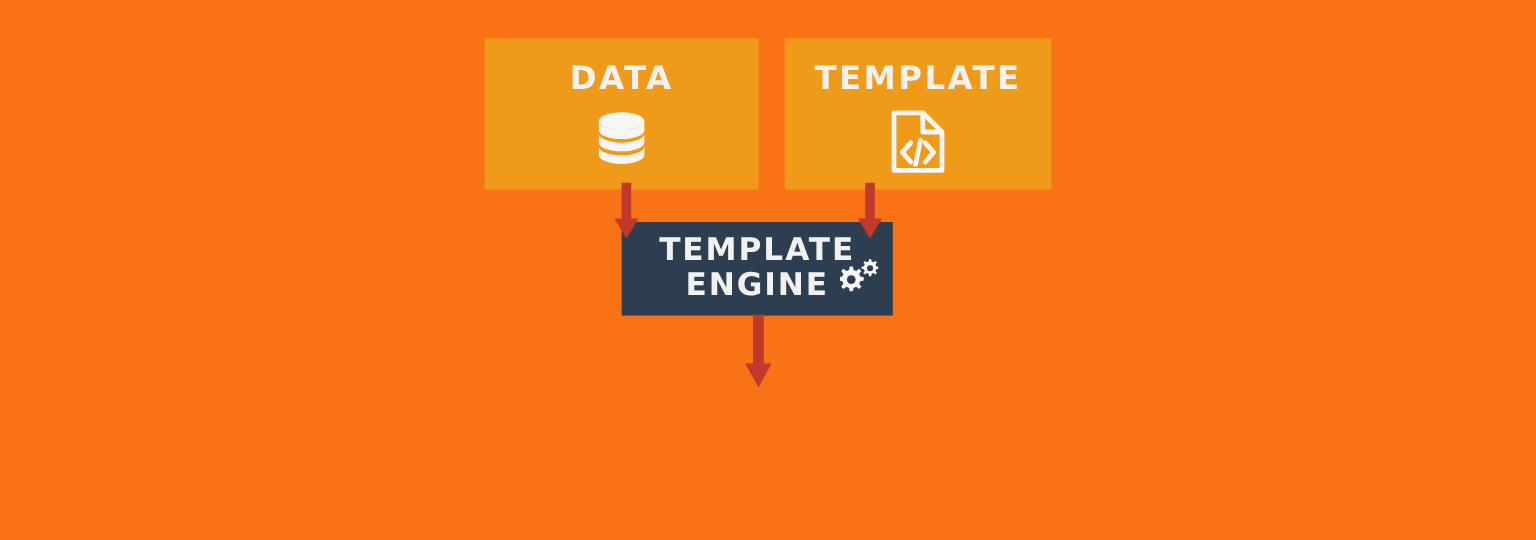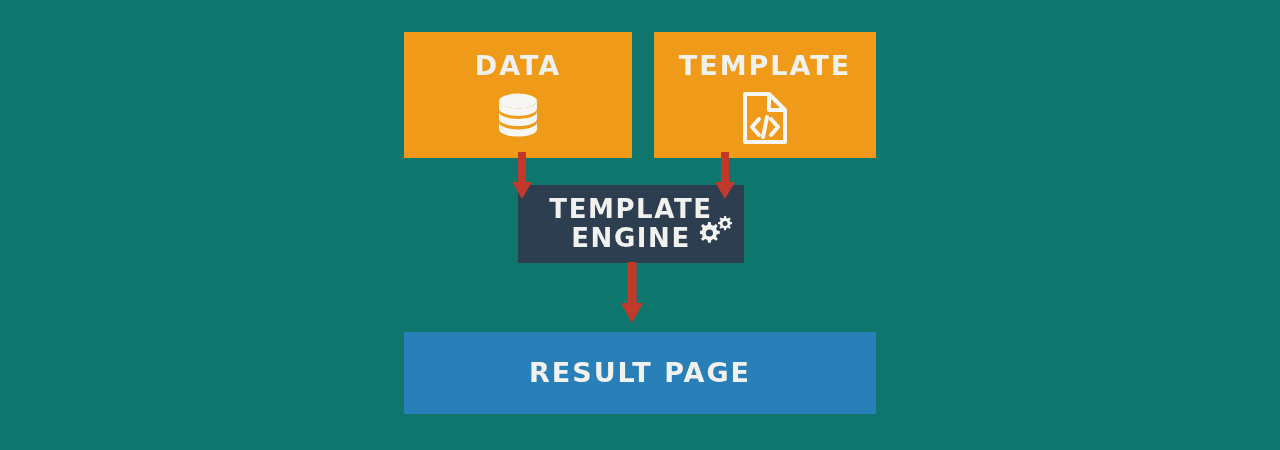--- a/index.html
+++ b/index.html
@@ -10,21 +10,21 @@
   body {
     width: 1280px;
     height: 450px;
     font-family: "DejaVu Sans", "Liberation Sans", sans-serif;
     overflow: hidden;
   }
   #diagram {
     position: relative;
     width: 1280px;
     height: 450px;
-    background: #0f766e;
+    background: #f97316;
   }
 
   
   .node {
     position: absolute;
     box-sizing: border-box;
     display: flex;
     flex-direction: column;
     align-items: center;
     justify-content: center;
@@ -159,23 +159,20 @@
 
           <path d="M8.1 8.0 l2.6 0 l0.6 2.9 l2.2 0.9 l2.4 -1.8 l1.9 1.9 l-1.8 2.4 l0.9 2.2 l2.9 0.6 l0 2.6 l-2.9 0.6 l-0.9 2.2
                    l1.8 2.4 l-1.9 1.9 l-2.4 -1.8 l-2.2 0.9 l-0.6 2.9 l-2.6 0 l-0.6 -2.9 l-2.2 -0.9 l-2.4 1.8 l-1.9 -1.9
                    l1.8 -2.4 l-0.9 -2.2 l-2.9 -0.6 l0 -2.6 l2.9 -0.6 l0.9 -2.2 l-1.8 -2.4 l1.9 -1.9 l2.4 1.8 l2.2 -0.9 z"></path>
           <circle cx="9.4" cy="19.0" r="3.6" fill="#2d3e50"></circle>
         </g>
       </svg>
     </div>
   </div>
 
-  <div class="node" id="node-result">
-    <div class="node-label">RESULT PAGE</div>
-  </div>
 
   <div class="arrow" id="arrow-data-engine">
     <svg width="26" height="48" viewBox="0 0 26 48" aria-hidden="true">
       <path d="M9 0 h8 v30 h6 l-10 17 l-10 -17 h6 z" fill="#c0392b"></path>
     </svg>
   </div>
 
   <div class="arrow" id="arrow-template-engine">
     <svg width="26" height="48" viewBox="0 0 26 48" aria-hidden="true">
       <path d="M9 0 h8 v30 h6 l-10 17 l-10 -17 h6 z" fill="#c0392b"></path>

